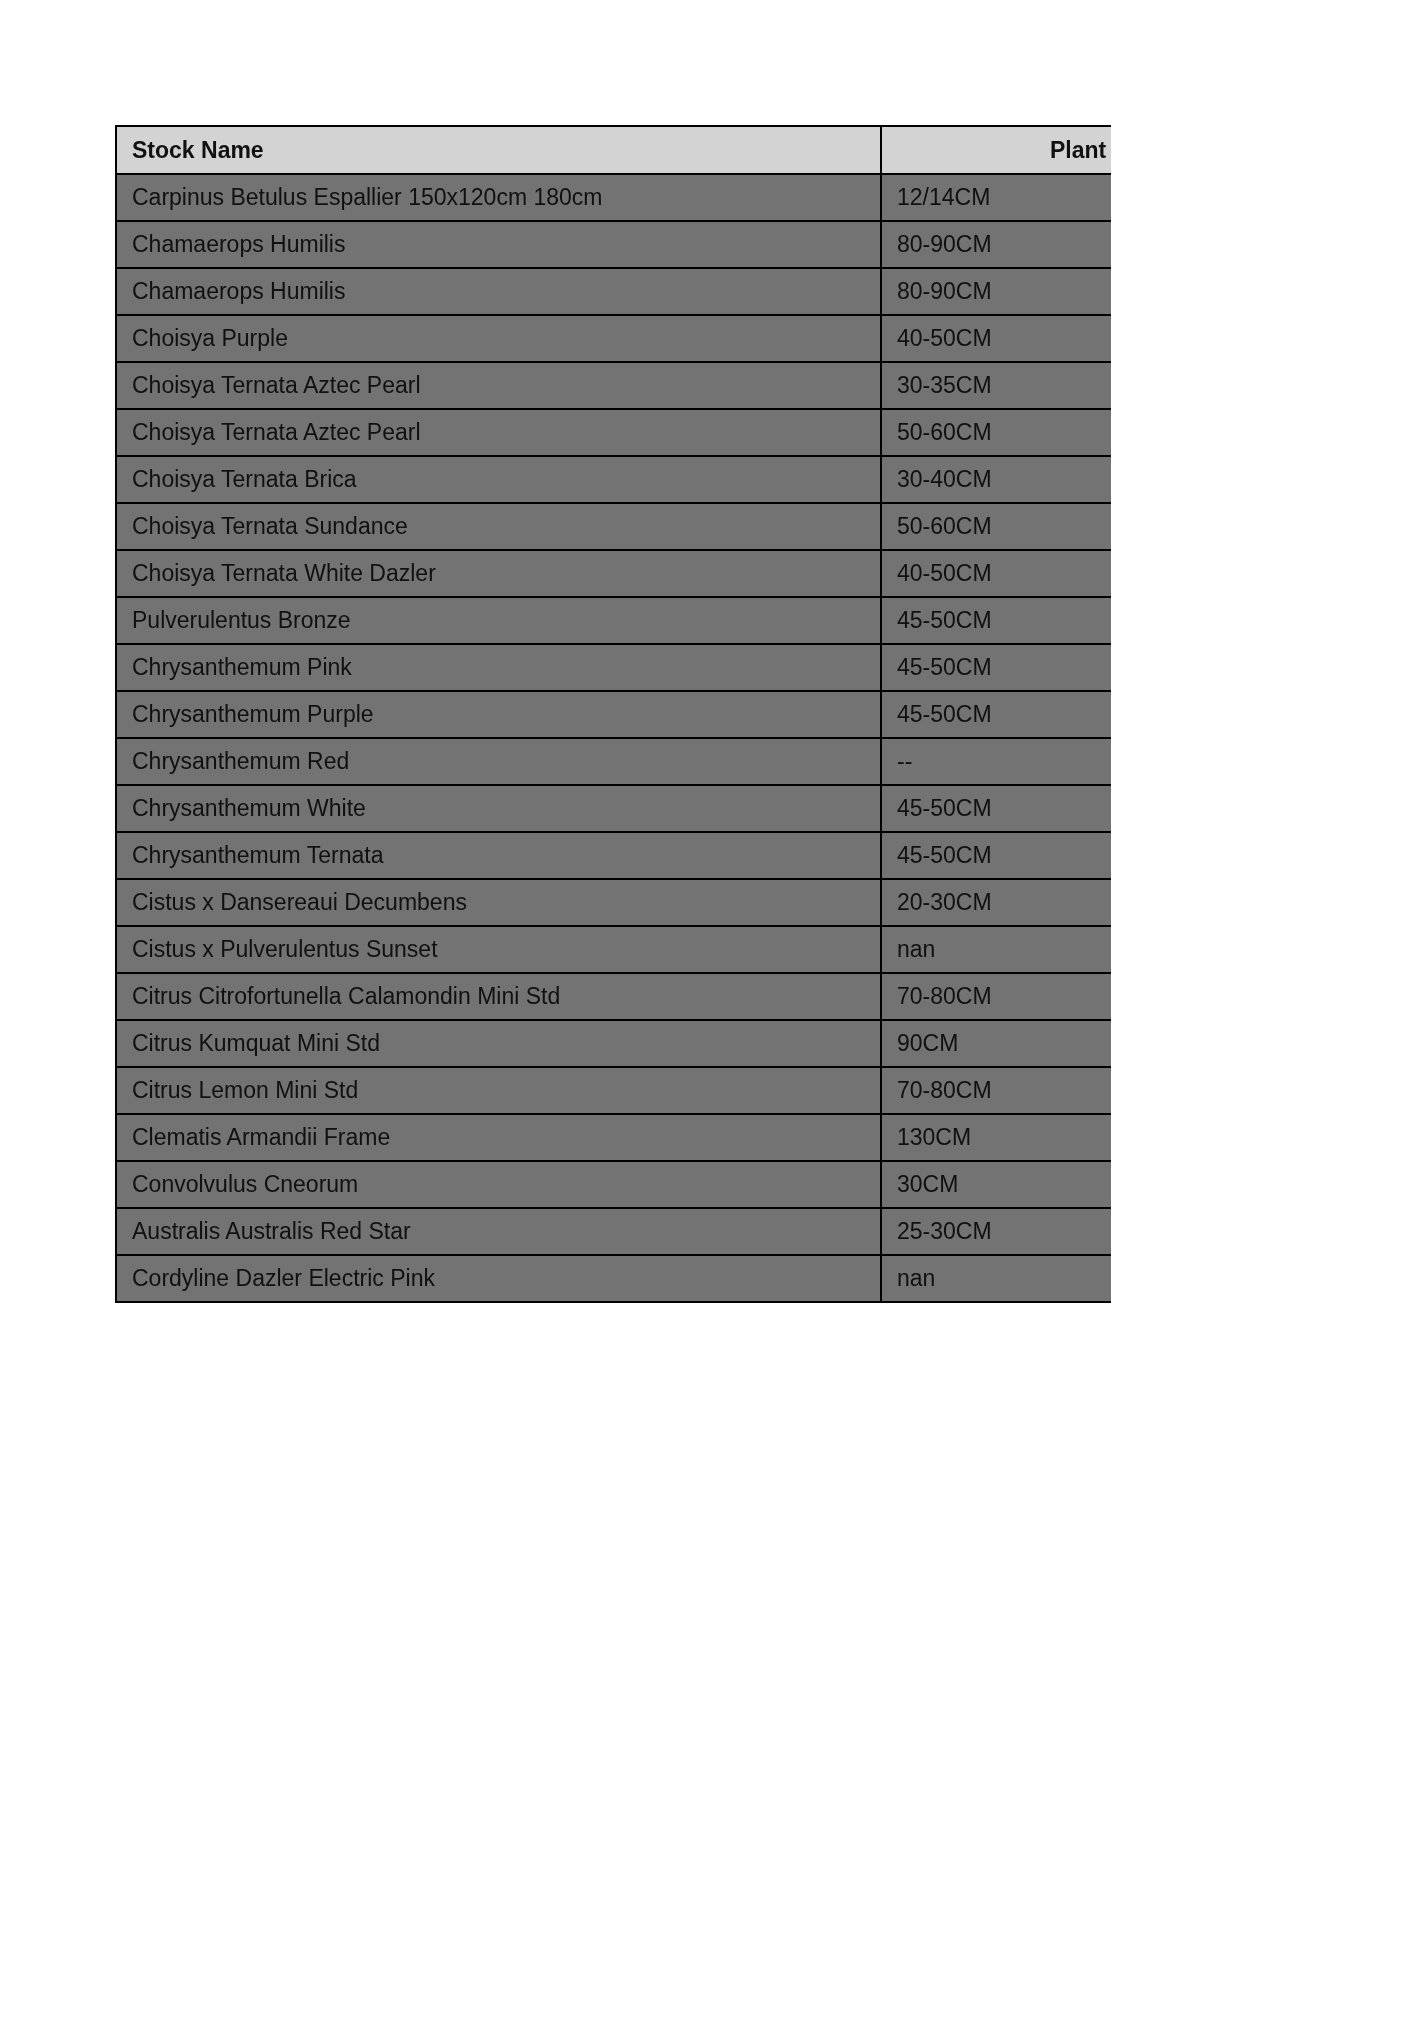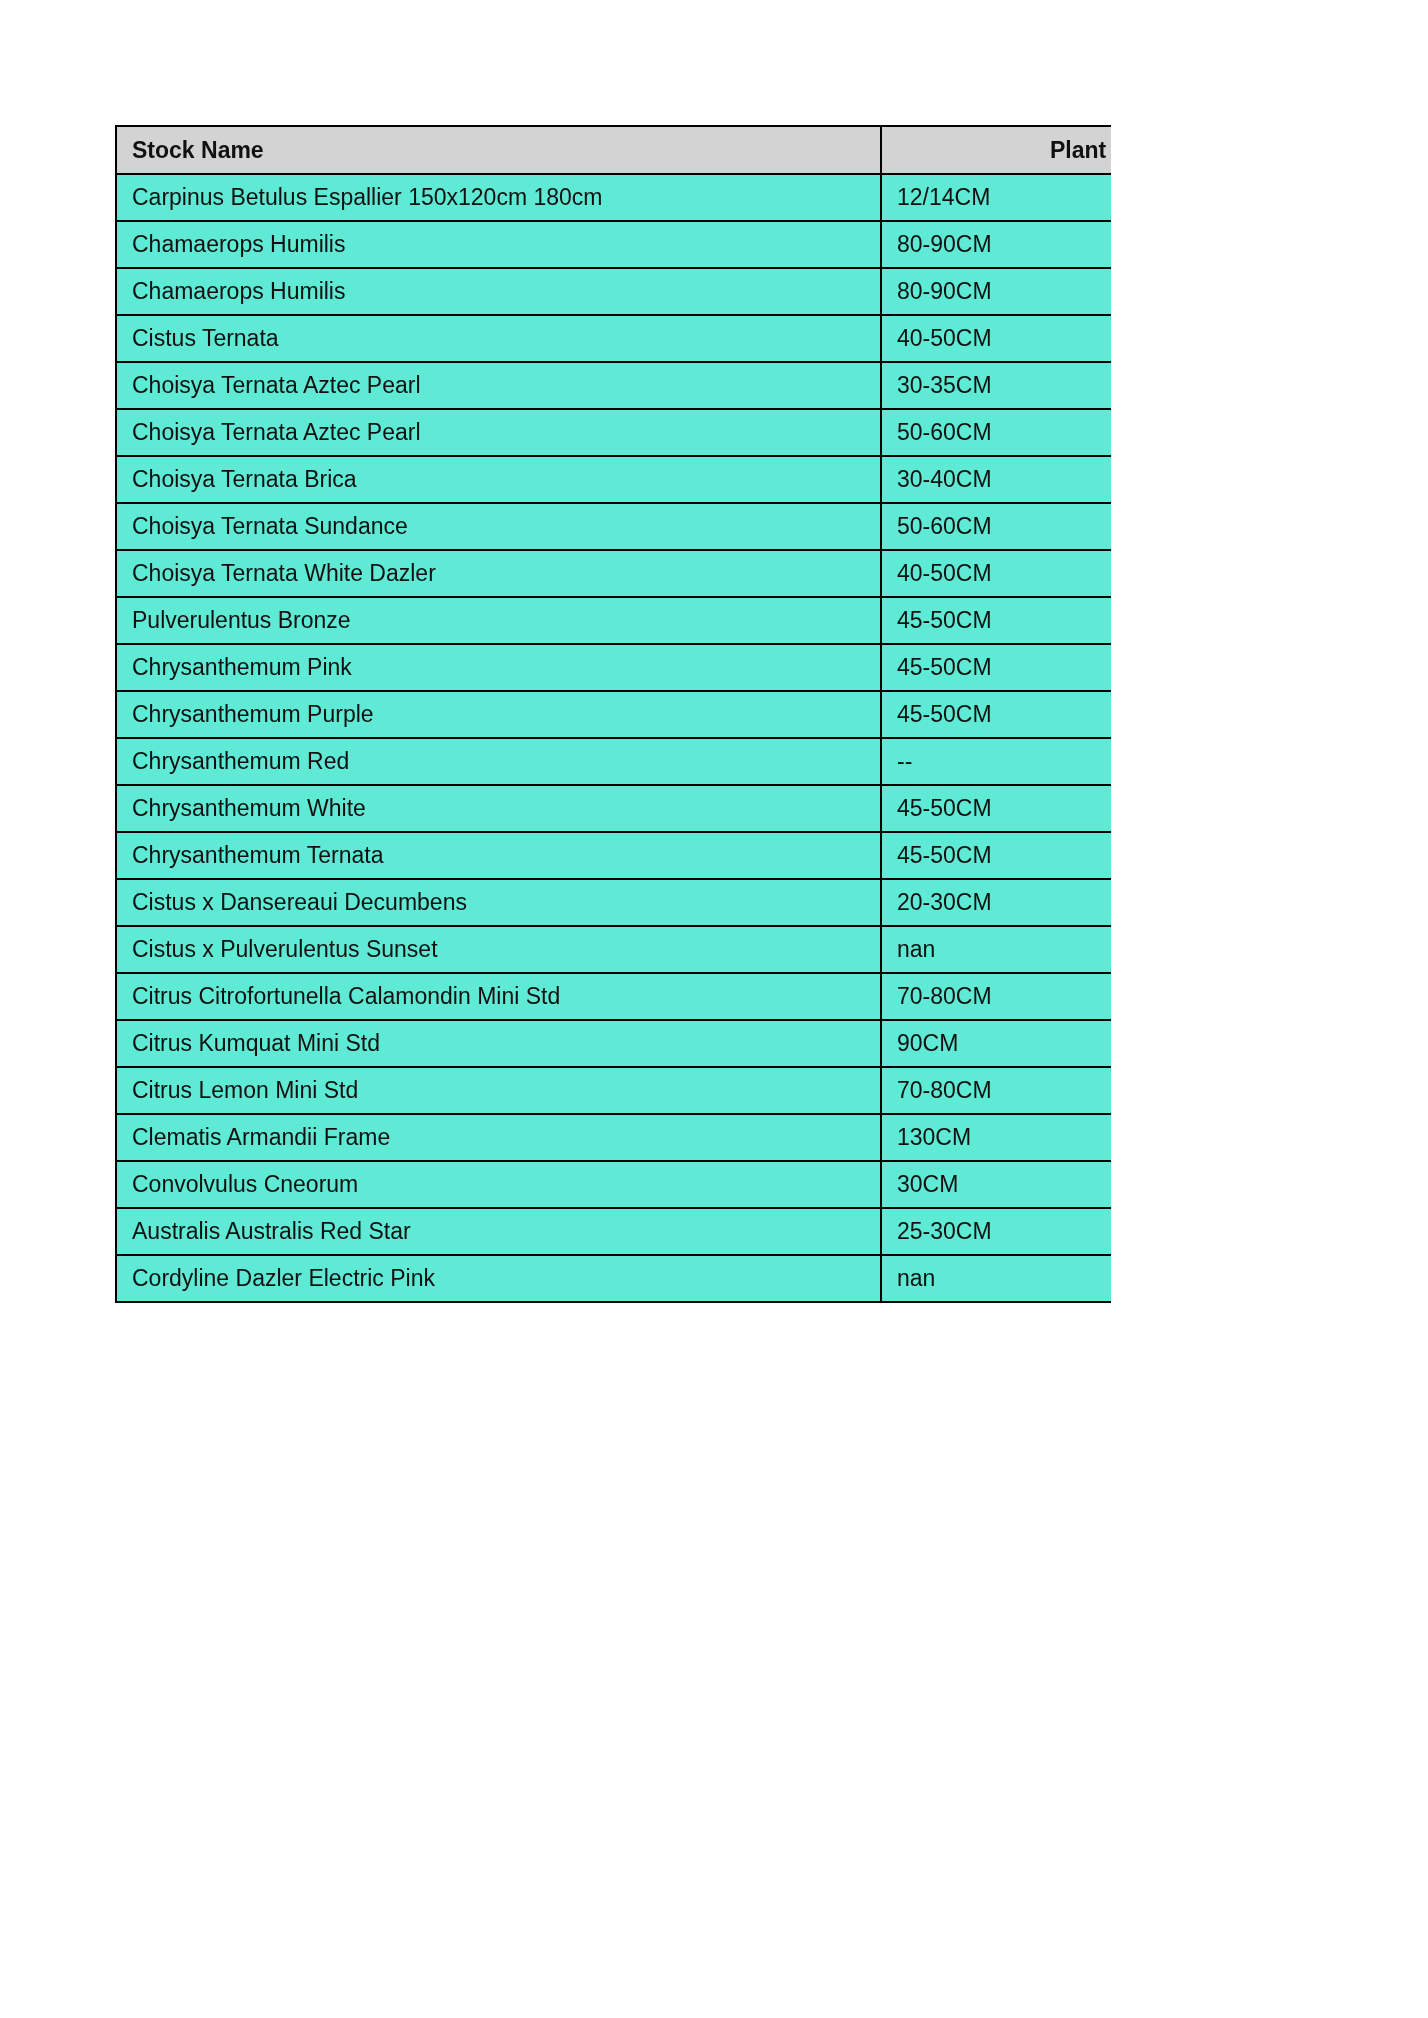--- a/index.html
+++ b/index.html
@@ -46,21 +46,21 @@
   .stock-table thead th {
     background: #d3d3d3;
     font-weight: bold;
     height: 46px;
   }
   
   .stock-table thead th.size-col {
     padding-left: 168px;
   }
   .stock-table tbody td {
-    background: #5eead4;
+    background: #737373;
     font-weight: normal;
   }
 </style>
 </head>
 <body>
 
 <div class="table-viewport">
   <table class="stock-table">
     <colgroup>
       <col class="col-name">
@@ -82,21 +82,21 @@
     <td class="name-col">Chamaerops Humilis</td>
     <td class="size-col-value">80-90CM</td>
   </tr>
 
   <tr>
     <td class="name-col">Chamaerops Humilis</td>
     <td class="size-col-value">80-90CM</td>
   </tr>
 
   <tr>
-    <td class="name-col">Cistus Ternata</td>
+    <td class="name-col">Choisya Purple</td>
     <td class="size-col-value">40-50CM</td>
   </tr>
 
   <tr>
     <td class="name-col">Choisya Ternata Aztec Pearl</td>
     <td class="size-col-value">30-35CM</td>
   </tr>
 
   <tr>
     <td class="name-col">Choisya Ternata Aztec Pearl</td>

